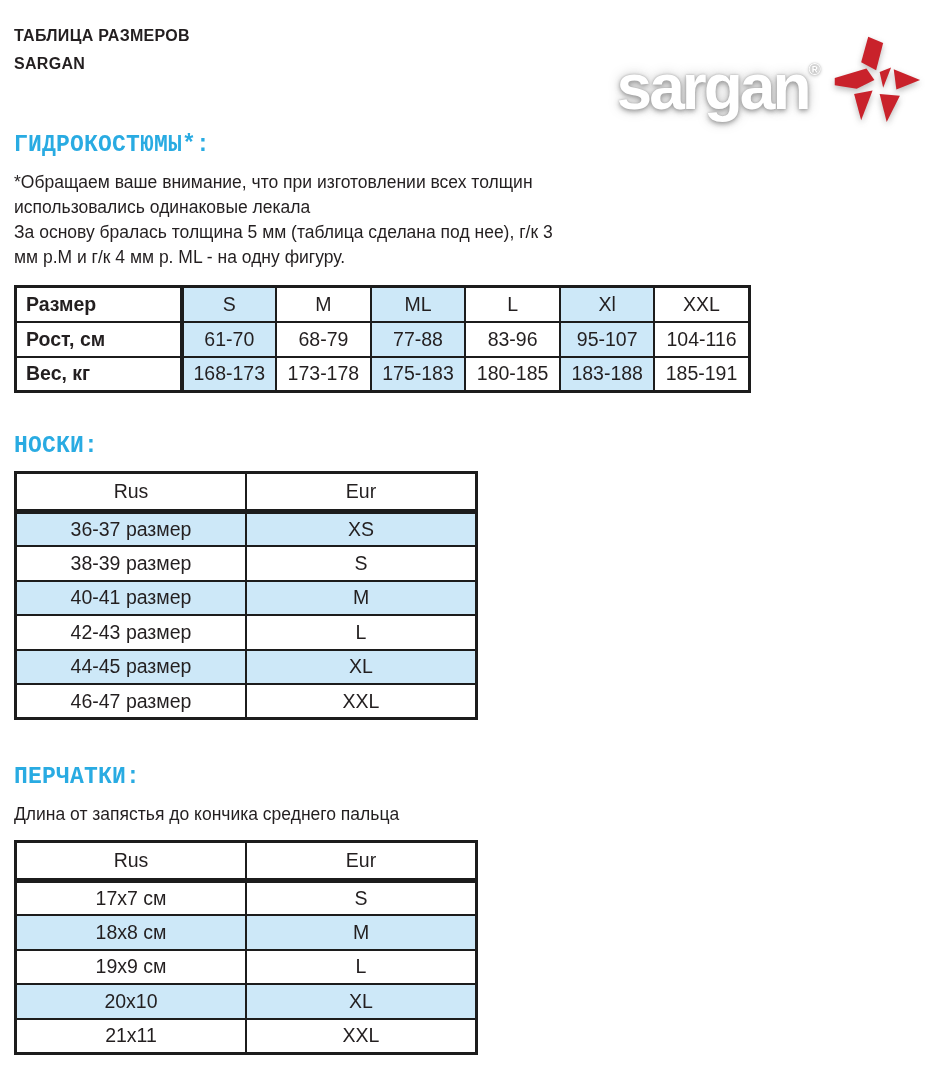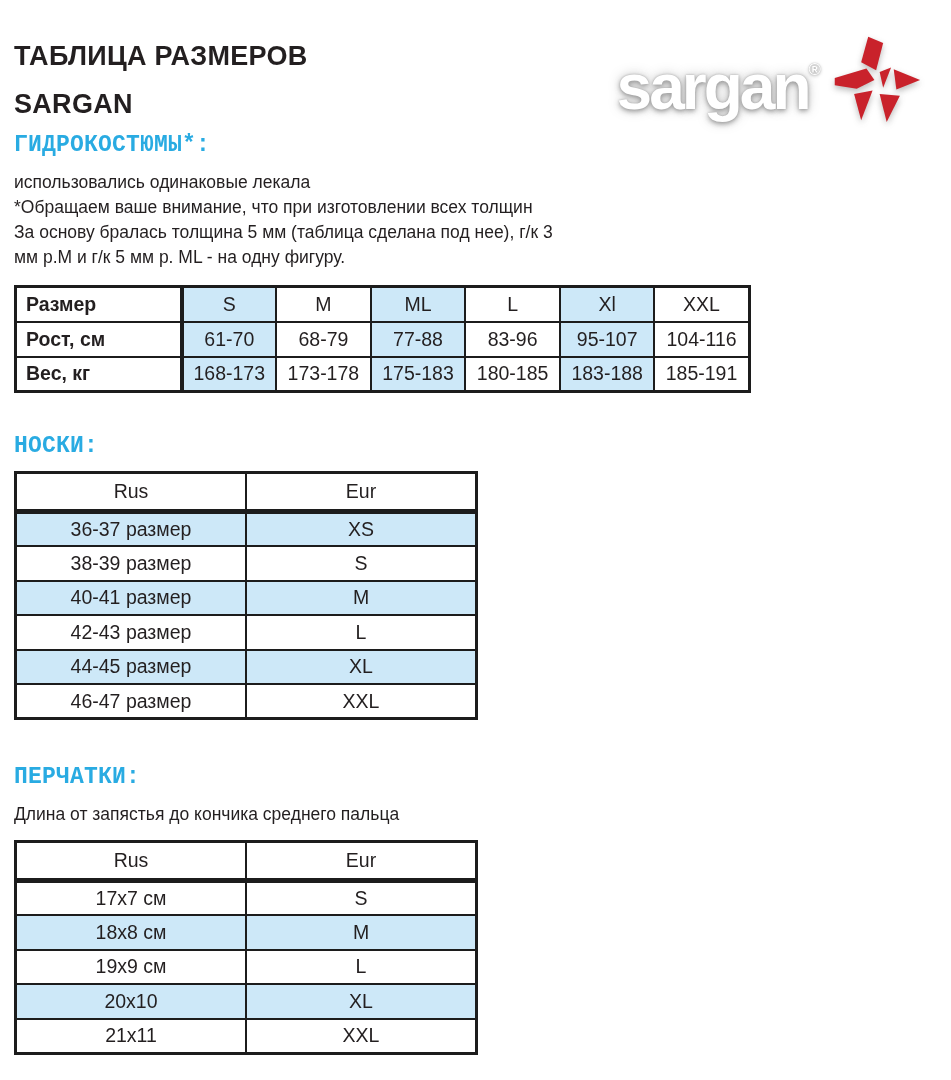--- a/index.html
+++ b/index.html
@@ -8,23 +8,22 @@
     width: 951px; height: 1080px;
     font-family: "Liberation Sans", "DejaVu Sans", sans-serif;
     color: #231f20;
   }
   .page { width: 951px; height: 1080px; padding: 18px 14px 0 14px; overflow: hidden; }
 
   
   .header { display: flex; justify-content: space-between; align-items: flex-start; height: 100px; }
   .title-block { padding-top: 4px; }
   .title-line {
-    font-size: 27px; font-weight: bold; line-height: 28px; letter-spacing: .3px;
+    font-size: 16px; font-weight: bold; line-height: 28px; letter-spacing: .3px;
     color: #231f20;
-    margin-top: 20px;
   }
   .logo { display: flex; align-items: center; margin-right: 14px; margin-top: 8px; }
   .logo-word {
     font-size: 64px; font-weight: bold; letter-spacing: -3px; color: #ffffff;
     text-shadow: 0 0 2px #a8a8a8, 0 2px 5px rgba(90,90,90,.55), 0 0 12px rgba(130,130,130,.45);
     line-height: 87px;
   }
   .logo-reg {
     font-size: 17px; font-weight: bold; color: #ffffff; vertical-align: 34px;
     letter-spacing: 0;
@@ -84,24 +83,24 @@
           <polygon points="24,67 45,63 32,97"></polygon>
           <polygon points="53,67 76,69 61,99"></polygon>
         </g>
       </svg>
     </div>
   </div>
 
   <div class="section">
     <div class="section-heading">ГИДРОКОСТЮМЫ*:</div>
     <div class="intro">
+      <div class="intro-line">*Обращаем ваше внимание, что при изготовлении всех толщин</div>
       <div class="intro-line">использовались одинаковые лекала</div>
-      <div class="intro-line">*Обращаем ваше внимание, что при изготовлении всех толщин</div>
       <div class="intro-line">За основу бралась толщина 5 мм (таблица сделана под нее), г/к 3</div>
-      <div class="intro-line">мм р.М и г/к 5 мм р. ML - на одну фигуру.</div>
+      <div class="intro-line">мм р.М и г/к 4 мм р. ML - на одну фигуру.</div>
     </div>
 
     <table class="wetsuits-table">
       <colgroup>
         <col class="c-label">
           <col class="c-size">
           <col class="c-size">
           <col class="c-size">
           <col class="c-size">
           <col class="c-size">

